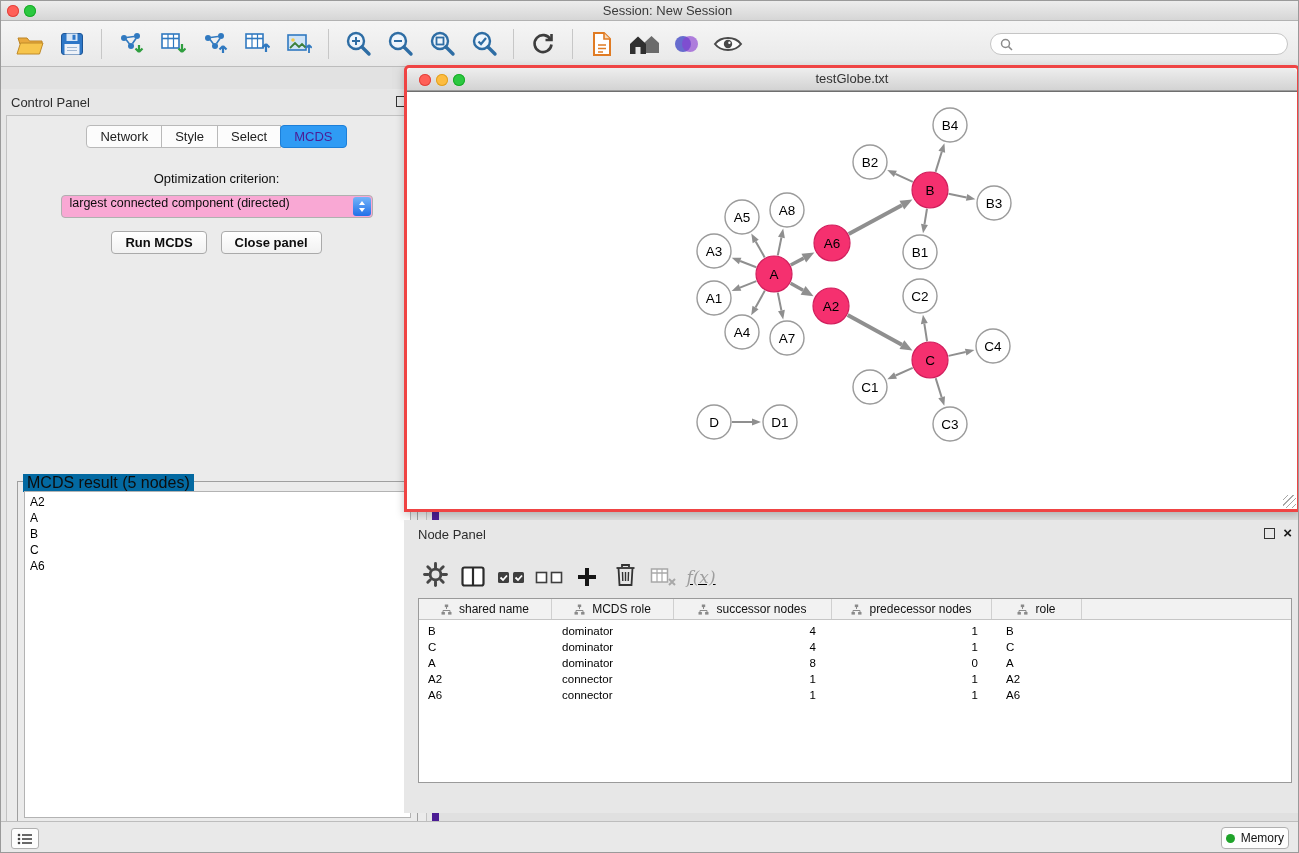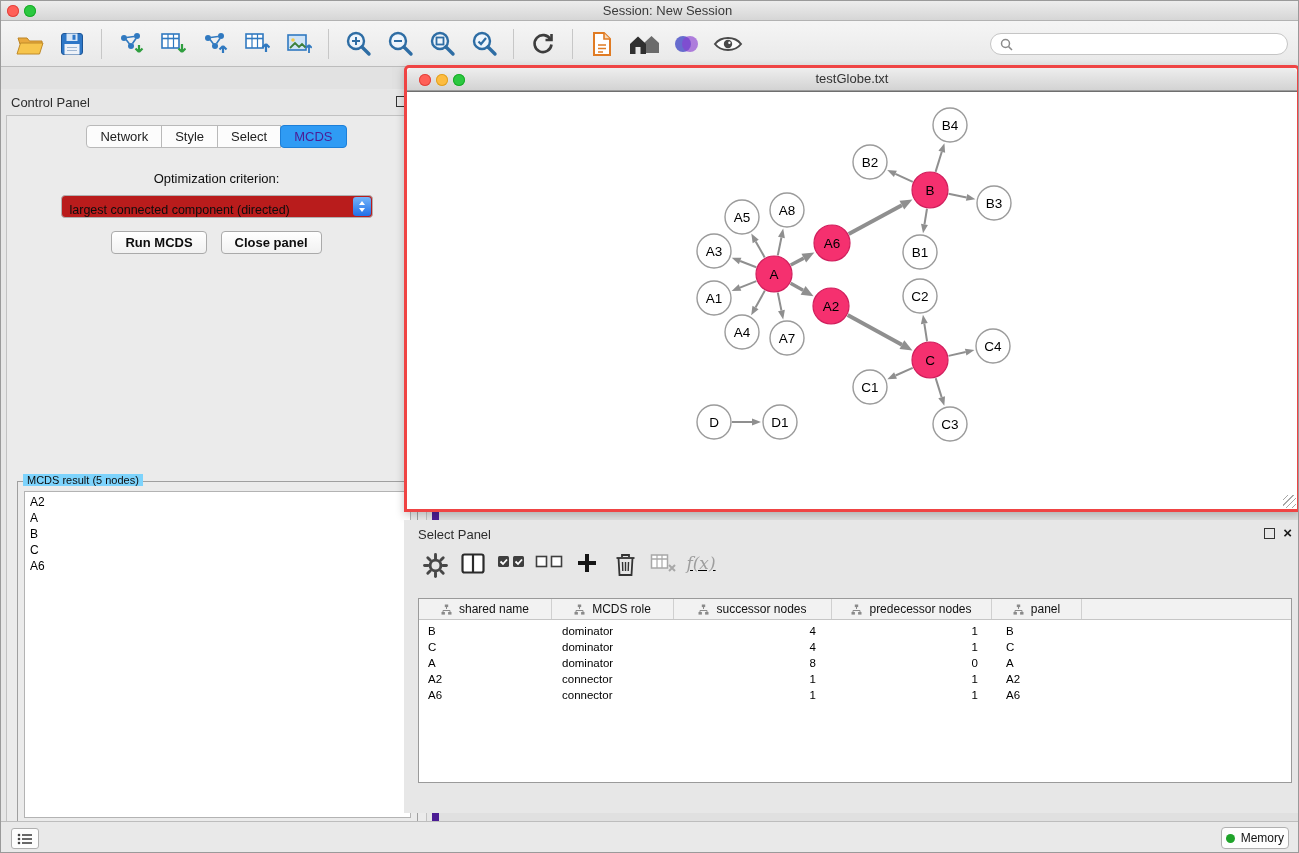--- a/index.html
+++ b/index.html
@@ -39,37 +39,37 @@
   .close-btn { border:none; background:transparent; font-size:15px; font-weight:bold; color:#1a1a1a;
     line-height:12px; padding:0; }
   .cp-body { position:absolute; left:5px; right:5px; top:26px; bottom:8px;
     border:1px solid #c2c2c2; background:#ebebeb; }
   .cp-tabs { display:flex; justify-content:center; margin-top:9px; }
   .cp-tab { font-size:13px; padding:3px 13px; background:#fcfcfc; border:1px solid #b9b9b9;
     color:#222; margin-left:-1px; position:relative; }
   .cp-tab:first-child { border-radius:4px 0 0 4px; margin-left:0; }
   .cp-tab.selected { background:#2f9bf4; border-color:#1d7fd8; color:#4c1d95; border-radius:4px; z-index:2; }
   .opt-label { margin-top:23px; text-align:center; font-size:13px; color:#0d0d0d; }
-  .dropdown { margin:9px auto 0; width:312px; height:23px; background:#b91c1c;
-    border:1px solid #b0b0b0; border-radius:4px; position:relative; display:flex; align-items:flex-end; }
+  .dropdown { margin:9px auto 0; width:312px; height:23px; background:#f9a8d4;
+    border:1px solid #b0b0b0; border-radius:4px; position:relative; display:flex; align-items:flex-start; }
   .dd-text { font-size:12.5px; padding-left:8px; color:#0d0d0d; white-space:nowrap; }
   .dd-stepper { position:absolute; right:1px; top:1px; bottom:1px; width:18px; border-radius:3px;
     background:linear-gradient(#74b4f9,#2170e8); display:flex; flex-direction:column;
     align-items:center; justify-content:center; }
   .dd-up { width:0; height:0; border-left:3.5px solid transparent; border-right:3.5px solid transparent;
     border-bottom:4.5px solid #fff; margin-bottom:2.5px; }
   .dd-down { width:0; height:0; border-left:3.5px solid transparent; border-right:3.5px solid transparent;
     border-top:4.5px solid #fff; }
   .btn-row { display:flex; justify-content:center; gap:14px; margin-top:13px; }
   .pbtn { font-size:13px; padding:3px 13px; background:linear-gradient(#ffffff,#f1f1f1);
     border:1px solid #aaaaaa; border-radius:4px; color:#0d0d0d;font-weight:bold; }
   .result-box { position:absolute; left:10px; right:8px; top:365px; height:345px;
     border:1px solid #9f9f9f; }
-  .result-legend { position:absolute; top:-8px; left:5px; background:#7dd3fc; padding:0 4px;
-    font-size:11px; color:#0d0d0d;text-align:right; }
+  .result-legend { position:absolute; top:-8px; left:5px; background:#0369a1; padding:0 4px;
+    font-size:16px; color:#0d0d0d;text-align:right; }
   .result-list { position:absolute; left:6px; right:6px; top:9px; bottom:7px; background:#fff;
     border:1px solid #b3b3b3; overflow:hidden; padding-top:2px; }
   .mcds-item { font-size:12px; padding:0 5px; line-height:16px; color:#000; }
   
   .net-window { position:absolute; left:403px; top:64px; width:896px; height:447px;
     background:#fff; border:3px solid #ef4444; border-radius:5px 5px 0 0;
     box-shadow:0 3px 10px rgba(0,0,0,0.22); }
   .nw-titlebar { position:absolute; top:0; left:0; right:0; height:23px;
     background:linear-gradient(#eeeeee,#d3d3d3); border-bottom:1px solid #9c9c9c;
     border-radius:5px 5px 0 0; }
@@ -83,21 +83,21 @@
   .nw-canvas svg { display:block; }
   svg text { font-family:"Liberation Sans", sans-serif; }
   .resize-grip { position:absolute; right:1px; bottom:1px; width:13px; height:13px;
     background:repeating-linear-gradient(135deg, transparent 0 3px, #a7a7a7 3px 4px); }
   
   .table-panel { position:absolute; left:403px; top:519px; width:896px; height:293px; background:#e7e7e7; }
   .tp-title { position:absolute; left:14px; top:7px; font-size:13px; color:#2d2d2d; }
   .tp-btns { position:absolute; right:8px; top:7px; display:flex; gap:8px; align-items:center; }
   .tp-toolbar { position:absolute; left:12px; top:30px; height:40px; display:flex; align-items:center; }
   .tpb { width:38px; height:34px; border:none; background:transparent; display:flex;
-    align-items:flex-start; justify-content:center; padding:0;text-decoration:underline; }
+    align-items:flex-end; justify-content:center; padding:0;text-decoration:underline; }
   .fx { font-family:"DejaVu Serif", serif; font-style:italic; font-size:17px; color:#9e9e9e; }
   .tgrid { position:absolute; left:14px; right:8px; top:78px; bottom:30px; background:#fff;
     border:1px solid #9a9a9a; overflow:hidden; }
   .thead { display:grid; grid-template-columns:133px 122px 158px 160px 90px 1fr; height:21px;
     background:#f2f2f2; border-bottom:1px solid #c6c6c6; }
   .th { display:flex; align-items:center; justify-content:center; gap:7px; font-size:12px;
     color:#111; border-right:1px solid #d0d0d0; overflow:hidden; }
   .th.filler { border-right:none; }
   .tbody { padding-top:3px; }
   .trow { display:grid; grid-template-columns:133px 122px 158px 160px 90px 1fr; height:16px;
@@ -442,21 +442,21 @@
           <g>
             <circle cx="373" cy="330" r="17" fill="#ffffff" stroke="#9b9b9b" stroke-width="1.4"></circle>
             <text x="373" y="334.5" text-anchor="middle" font-size="13.5" fill="#000">D1</text>
           </g>
         </svg>
     </div>
     <div class="resize-grip"></div>
   </div>
 
   <div class="table-panel">
-    <div class="tp-title">Select Panel</div>
+    <div class="tp-title">Node Panel</div>
     <div class="tp-btns">
       <button class="float-btn"></button>
       <button class="close-btn">×</button>
     </div>
     <div class="tp-toolbar">
       <button class="tpb">
         <svg width="25" height="25" viewBox="0 0 24 24">
           <g stroke="#474747" stroke-width="2.8" stroke-linecap="round">
             <line x1="12" y1="1.5" x2="12" y2="5"></line>
               <line x1="12" y1="19" x2="12" y2="22.5"></line>
@@ -557,21 +557,21 @@
             </svg>
           <span>predecessor nodes</span>
         </div>
         <div class="th">
           <svg width="11" height="11" viewBox="0 0 11 11">
               <path d="M5.5 3 V5 M2 8 V6.5 H9 V8" stroke="#8a8a8a" stroke-width="1" fill="none"></path>
               <rect x="3.8" y="0.5" width="3.4" height="2.6" fill="#8a8a8a"></rect>
               <rect x="0.5" y="8" width="3.4" height="2.6" fill="#8a8a8a"></rect>
               <rect x="7.1" y="8" width="3.4" height="2.6" fill="#8a8a8a"></rect>
             </svg>
-          <span>panel</span>
+          <span>role</span>
         </div>
         <div class="th filler"></div>
       </div>
       <div class="tbody">
           <div class="trow">
             <div class="tcell c0">B</div>
             <div class="tcell c1">dominator</div>
             <div class="tcell c2">4</div>
             <div class="tcell c3">1</div>
             <div class="tcell c4">B</div>

